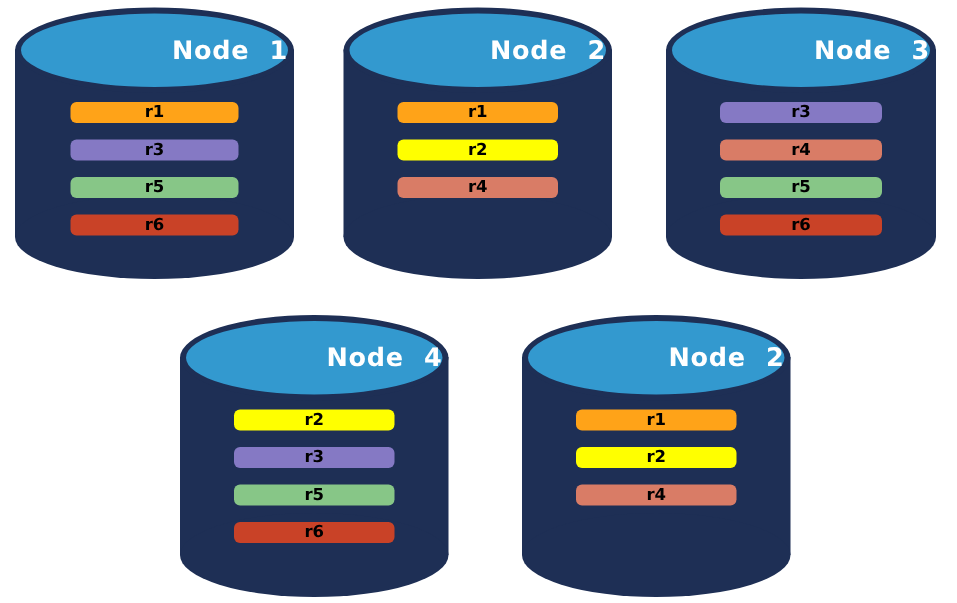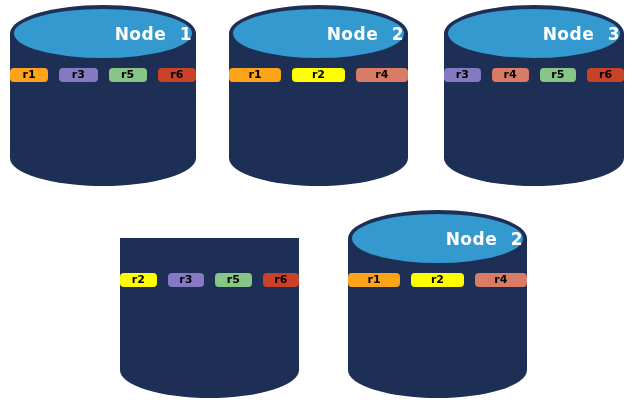--- a/index.html
+++ b/index.html
@@ -56,21 +56,21 @@
     font-size: 17px;
     word-spacing: 7px;
     letter-spacing: 0.5px;
     text-align: center;
   }
   .bars {
     position: absolute;
     left: 0; right: 0; top: 63px;
     z-index: 4;
     display: flex;
-    flex-direction: row;
+    flex-direction: column;
     align-items: center;
     gap: 11px;
   }
   .bar {
     width: 60%;
     height: 14px;
     border-radius: 4px;
     display: flex;
     align-items: center;
     justify-content: center;
@@ -118,20 +118,23 @@
       <div class="bars">
         <div class="bar" style="background: rgb(133, 121, 196);">r3</div>
         <div class="bar" style="background: rgb(217, 124, 102);">r4</div>
         <div class="bar" style="background: rgb(135, 198, 135);">r5</div>
         <div class="bar" style="background: rgb(201, 66, 39);">r6</div>
       </div>
     </div>
     <div class="cylinder node-4">
       <div class="cyl-mid"></div>
       <div class="cyl-bottom"></div>
+      <div class="cyl-top">
+        <span class="node-title">Node 4</span>
+      </div>
       <div class="bars">
         <div class="bar" style="background: rgb(255, 255, 0);">r2</div>
         <div class="bar" style="background: rgb(133, 121, 196);">r3</div>
         <div class="bar" style="background: rgb(135, 198, 135);">r5</div>
         <div class="bar" style="background: rgb(201, 66, 39);">r6</div>
       </div>
     </div>
     <div class="cylinder node-5">
       <div class="cyl-mid"></div>
       <div class="cyl-bottom"></div>

